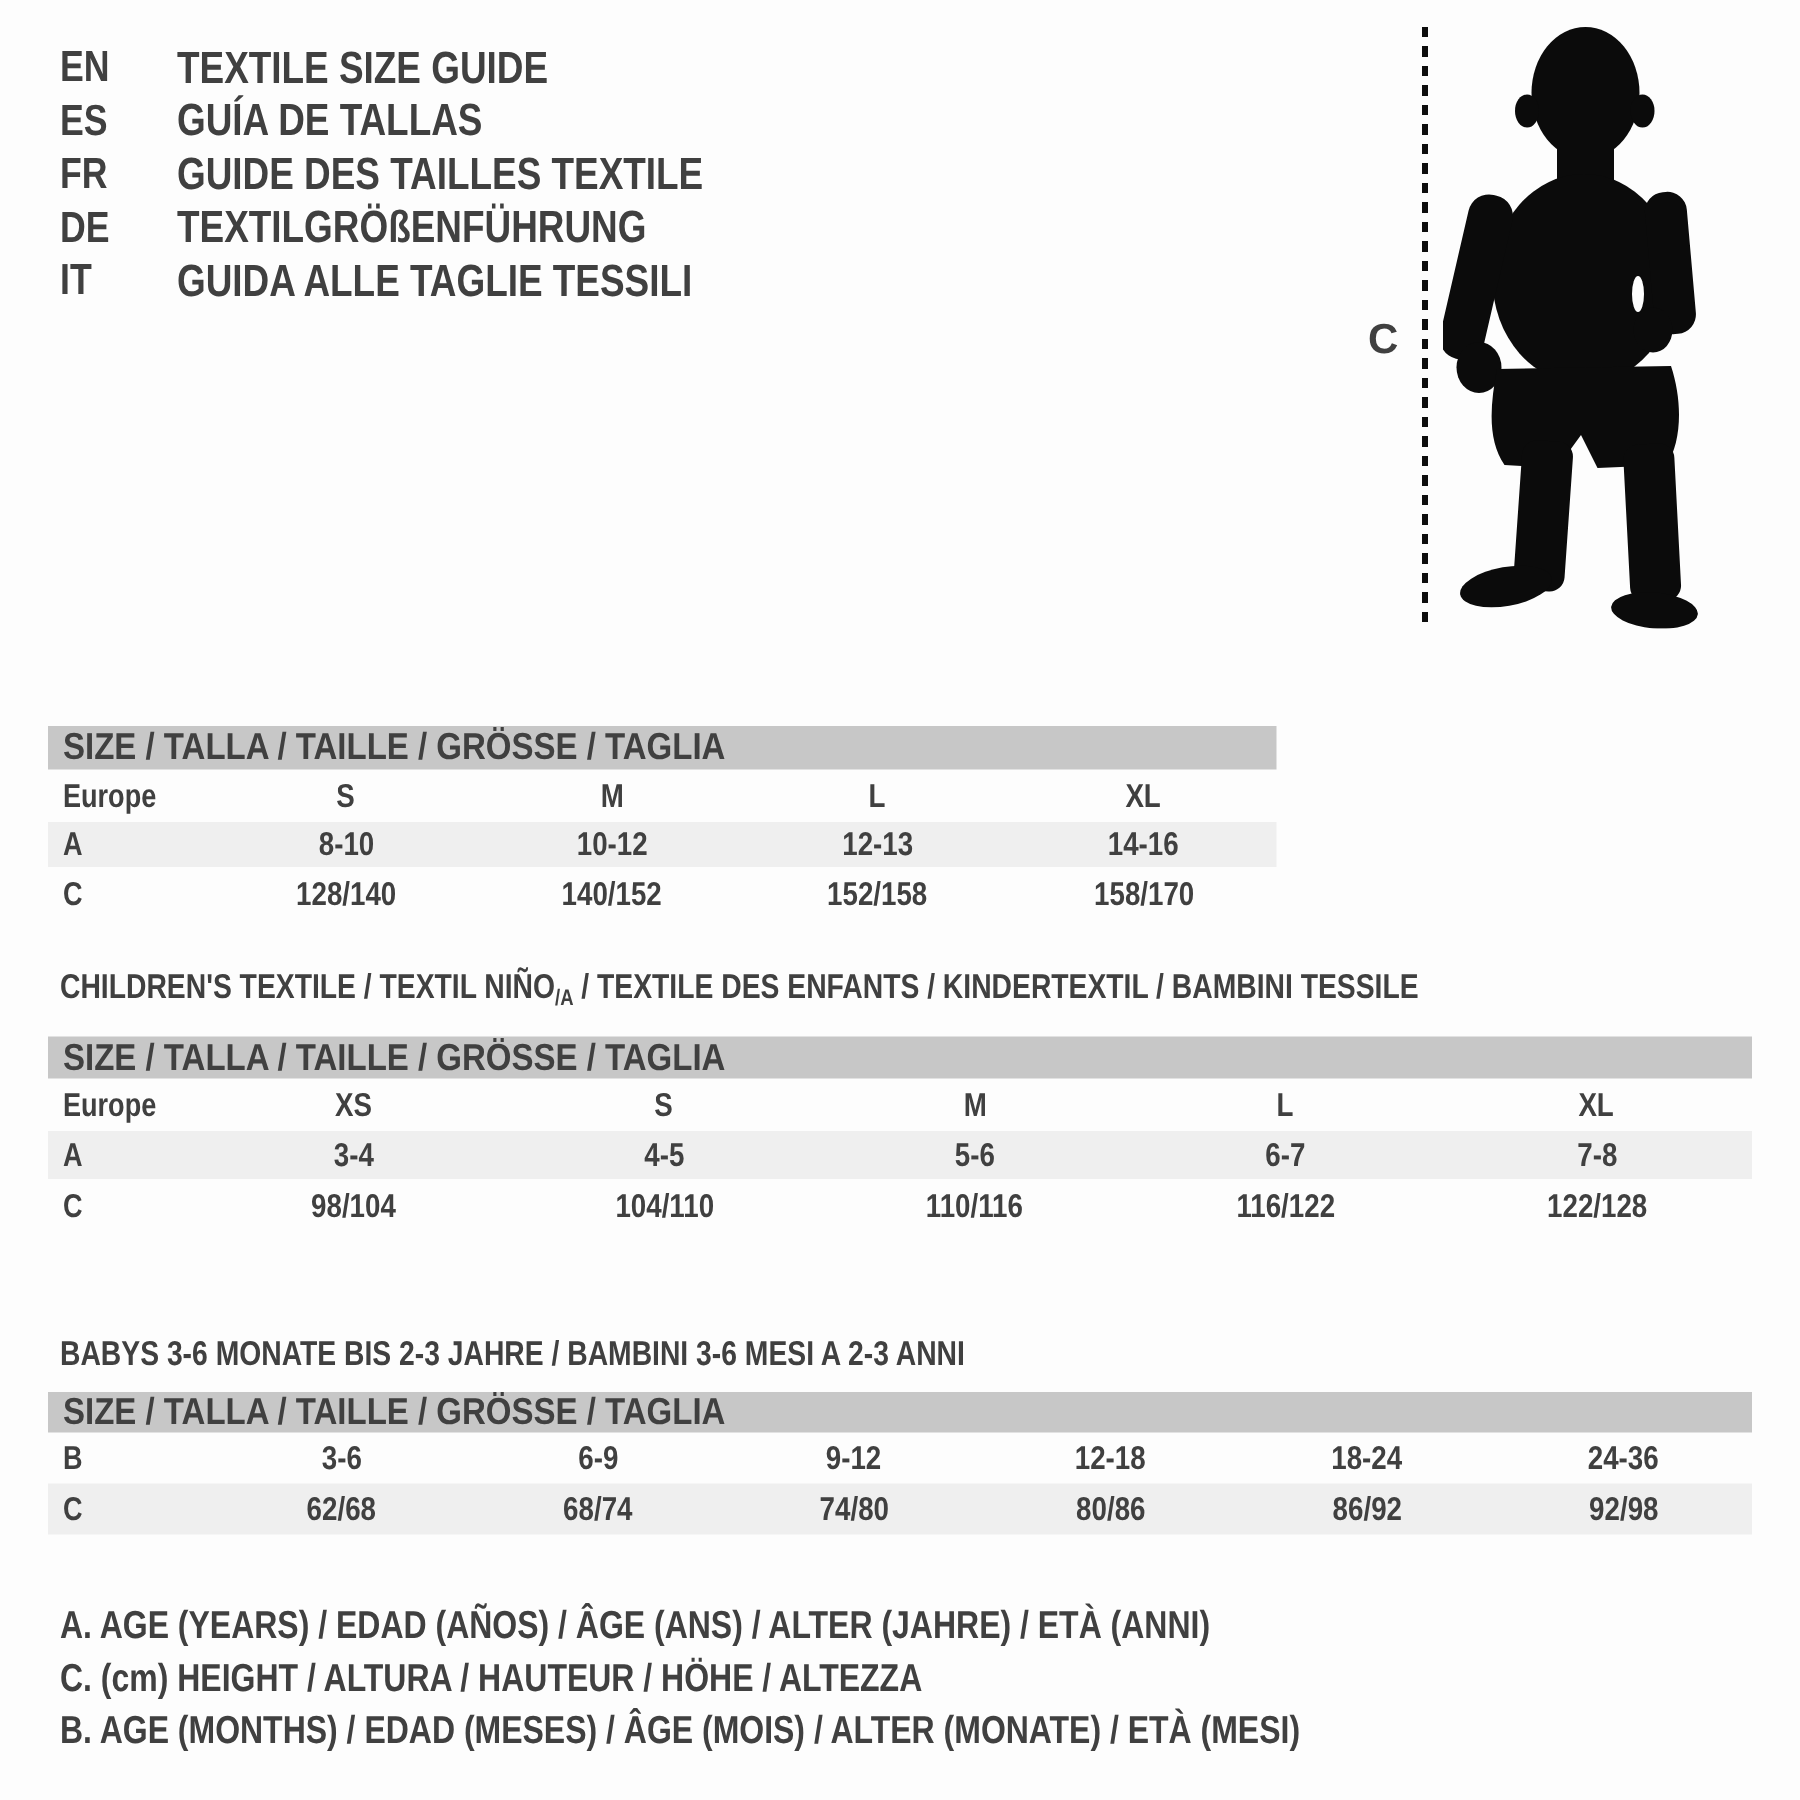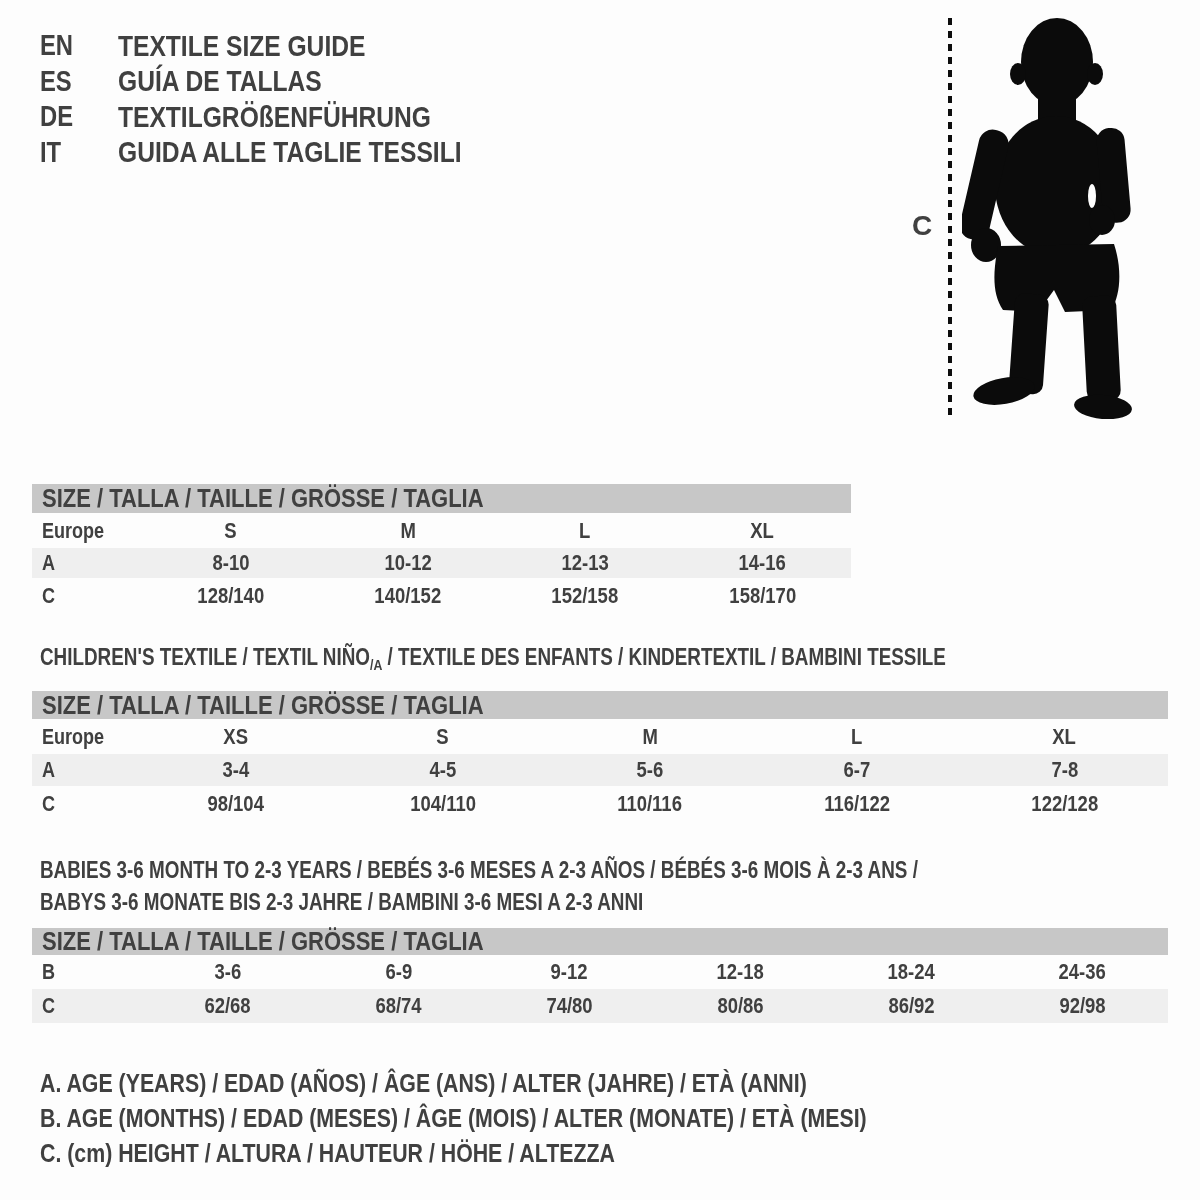--- a/index.html
+++ b/index.html
@@ -53,20 +53,24 @@
 <div class="page">
 
   <div class="lang-block">
     <div class="lang-row">
       <span class="lang-code"><span class="cond">EN</span></span>
       <span class="lang-title"><span class="cond">TEXTILE SIZE GUIDE</span></span>
     </div>
     <div class="lang-row">
       <span class="lang-code"><span class="cond">ES</span></span>
       <span class="lang-title"><span class="cond">GUÍA DE TALLAS</span></span>
+    </div>
+    <div class="lang-row">
+      <span class="lang-code"><span class="cond">FR</span></span>
+      <span class="lang-title"><span class="cond">GUIDE DES TAILLES TEXTILE</span></span>
     </div>
     <div class="lang-row">
       <span class="lang-code"><span class="cond">DE</span></span>
       <span class="lang-title"><span class="cond">TEXTILGRÖßENFÜHRUNG</span></span>
     </div>
     <div class="lang-row">
       <span class="lang-code"><span class="cond">IT</span></span>
       <span class="lang-title"><span class="cond">GUIDA ALLE TAGLIE TESSILI</span></span>
     </div>
   </div>
@@ -146,23 +150,20 @@
     <div class="trow" style="height:36px;">
       <span class="lblcell" style="width:100px;"><span class="cond">C</span></span>
       <span class="dcell"><span class="cond-c">98/104</span></span>
       <span class="dcell"><span class="cond-c">104/110</span></span>
       <span class="dcell"><span class="cond-c">110/116</span></span>
       <span class="dcell"><span class="cond-c">116/122</span></span>
       <span class="dcell"><span class="cond-c">122/128</span></span>
     </div>
   </div>
 
-  <div class="sec-title" style="top:857px;">
-    <span class="cond">BABIES 3-6 MONTH TO 2-3 YEARS / BEBÉS 3-6 MESES A 2-3 AÑOS / BÉBÉS 3-6 MOIS À 2-3 ANS /</span>
-  </div>
   <div class="sec-title" style="top:889px;">
     <span class="cond">BABYS 3-6 MONATE BIS 2-3 JAHRE / BAMBINI 3-6 MESI A 2-3 ANNI</span>
   </div>
   <div class="tbl" style="top:928px; width:1136px;">
     <div class="hdrbar" style="height:27px;">
       <span class="cond">SIZE / TALLA / TAILLE / GRÖSSE / TAGLIA</span>
     </div>
     <div class="trow" style="height:34px;">
       <span class="lblcell" style="width:110px;"><span class="cond">B</span></span>
       <span class="dcell"><span class="cond-c">3-6</span></span>
@@ -181,20 +182,20 @@
       <span class="dcell"><span class="cond-c">86/92</span></span>
       <span class="dcell"><span class="cond-c">92/98</span></span>
     </div>
   </div>
 
   <div class="legend-block">
     <div class="legend-row">
         <span class="cond">A. AGE (YEARS) / EDAD (AÑOS) / ÂGE (ANS) / ALTER (JAHRE) / ETÀ (ANNI)</span>
       </div>
     <div class="legend-row">
+        <span class="cond">C. (cm) HEIGHT / ALTURA / HAUTEUR / HÖHE / ALTEZZA</span>
+      </div>
+    <div class="legend-row">
         <span class="cond">B. AGE (MONTHS) / EDAD (MESES) / ÂGE (MOIS) / ALTER (MONATE) / ETÀ (MESI)</span>
       </div>
-    <div class="legend-row">
-        <span class="cond">C. (cm) HEIGHT / ALTURA / HAUTEUR / HÖHE / ALTEZZA</span>
-      </div>
   </div>
 
 </div>
 
 </body></html>

